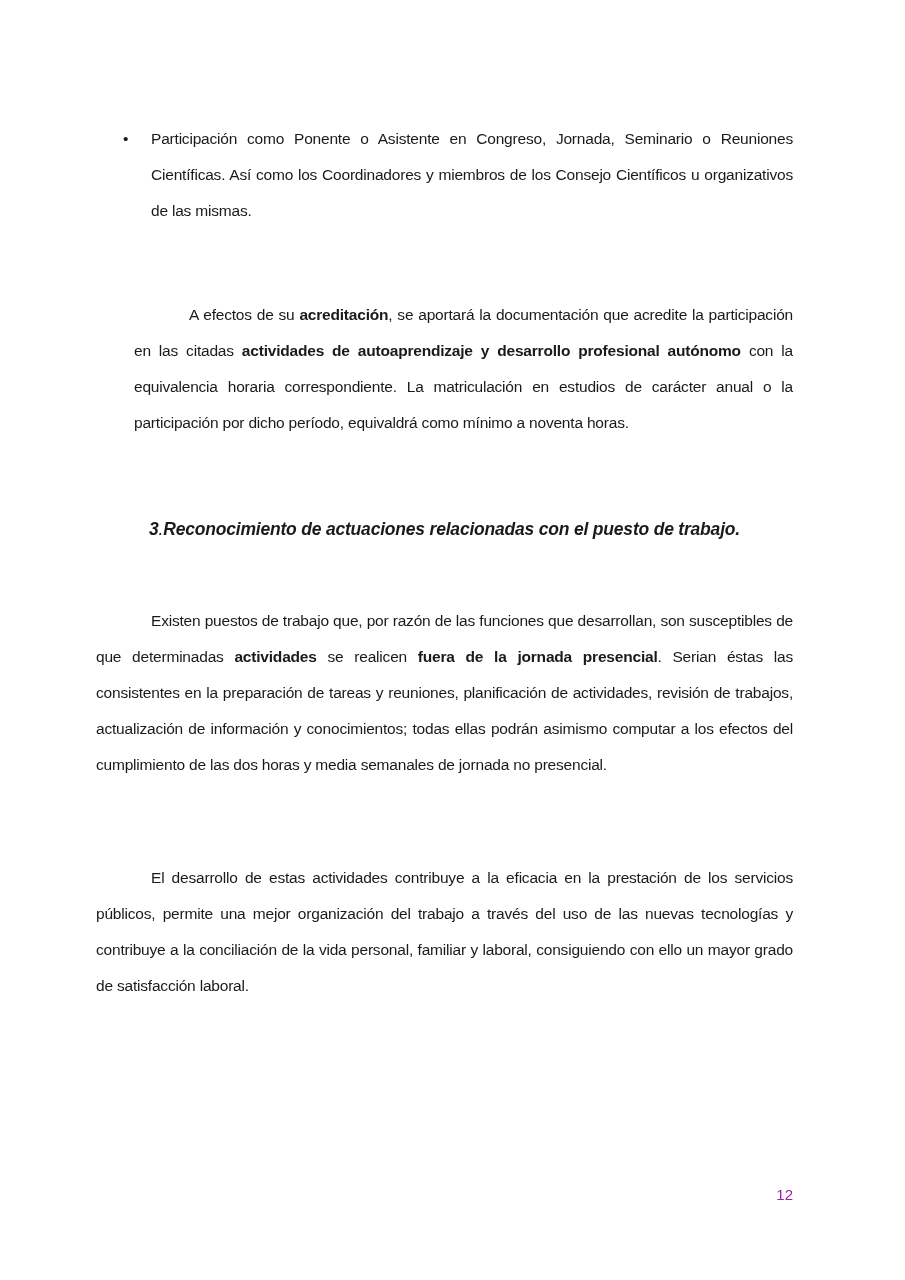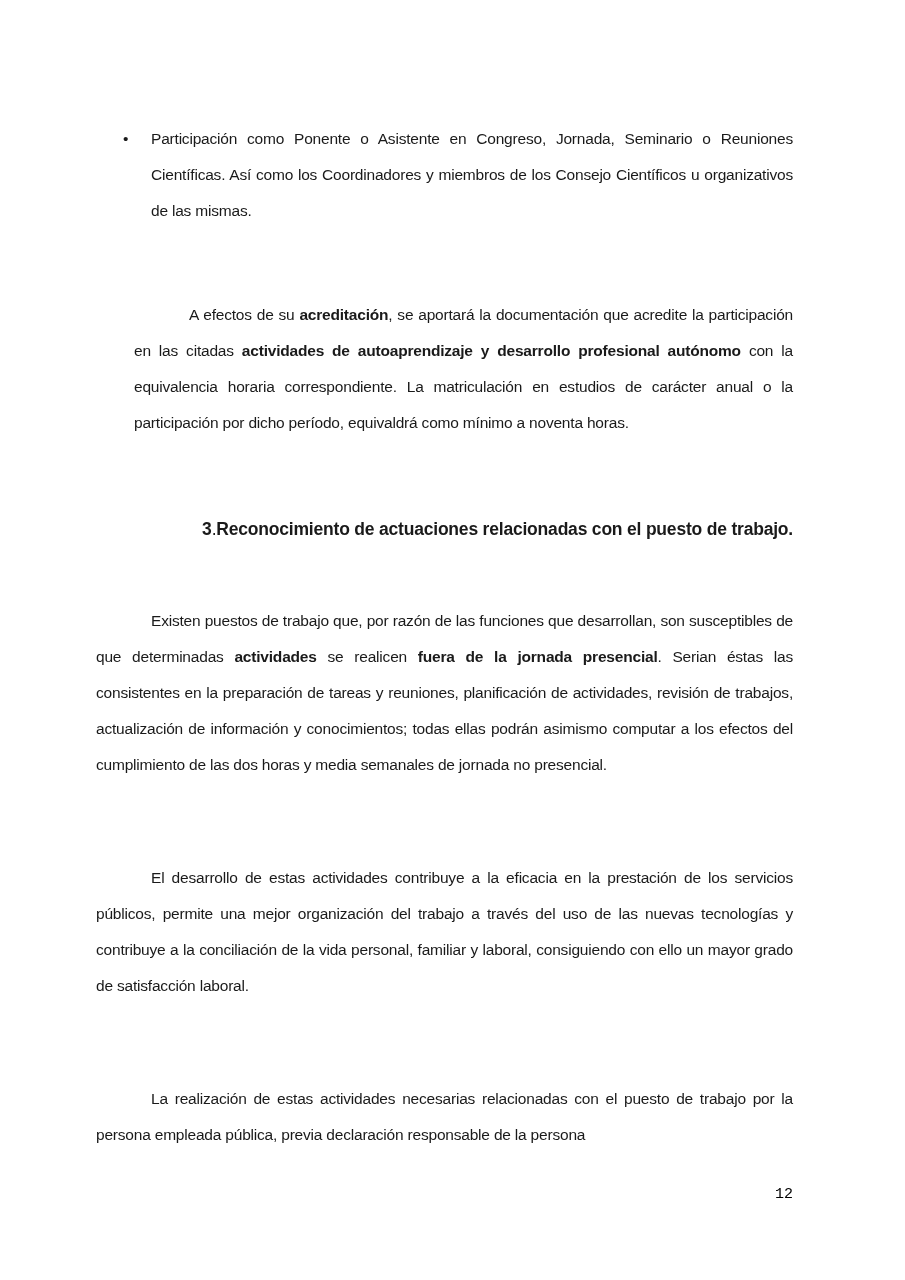--- a/index.html
+++ b/index.html
@@ -44,48 +44,48 @@
     margin-top: 77px;
   }
   .bullet + .para {
     margin-top: 68px;
     margin-left: 38px;
   }
   .heading {
     margin-top: 70px;
     font-size: 17.5px;
     font-weight: bold;
-    text-align: right;
+    text-align: center;
     text-indent: 0;
     letter-spacing: -0.2px;
+    font-style: italic;
   }
   .heading .sep {
     font-weight: normal;
   }
   .heading + .para {
     margin-top: 56px;
   }
   strong { font-weight: bold; }
   .page-number {
     position: absolute;
     left: 96px;
     top: 1186px;
     width: 697px;
     text-align: right;
-    font-family: Liberation Mono, monospace;
+    font-family: Liberation Sans, sans-serif;
     font-size: 15px;
-    color: #000000;
+    color: #a21caf;
   }
 </style>
 </head>
 <body>
 
 <div class="page">
   <div class="content" id="doc-content">
       <div class="block bullet"><span class="marker">•</span><span>Participación como Ponente o Asistente en Congreso, Jornada, Seminario o Reuniones Científicas. Así como los Coordinadores y miembros de los Consejo Científicos u organizativos de las mismas.</span></div>
       <p class="block para"><span>A efectos de su </span><strong>acreditación</strong><span>, se aportará la documentación que acredite la participación en las citadas </span><strong>actividades de autoaprendizaje y desarrollo profesional autónomo</strong><span> con la equivalencia horaria correspondiente. La matriculación en estudios de carácter anual o la participación por dicho período, equivaldrá como mínimo a noventa horas.</span></p>
       <h2 class="block heading"><strong>3</strong><span class="sep">.</span><strong>Reconocimiento de actuaciones relacionadas con el puesto de trabajo.</strong></h2>
       <p class="block para"><span>Existen puestos de trabajo que, por razón de las funciones que desarrollan, son susceptibles de que determinadas </span><strong>actividades</strong><span> se realicen </span><strong>fuera de la jornada presencial</strong><span>. Serian éstas las consistentes en la preparación de tareas y reuniones, planificación de actividades, revisión de trabajos, actualización de información y conocimientos; todas ellas podrán asimismo computar a los efectos del cumplimiento de las dos horas y media semanales de jornada no presencial.</span></p>
       <p class="block para"><span>El desarrollo de estas actividades contribuye a la eficacia en la prestación de los servicios públicos, permite una mejor organización del trabajo a través del uso de las nuevas tecnologías y contribuye a la conciliación de la vida personal, familiar y laboral, consiguiendo con ello un mayor grado de satisfacción laboral.</span></p>
-      <p class="block para"><span>La realización de estas actividades necesarias relacionadas con el puesto de trabajo por la persona empleada pública, previa declaración responsable de la persona</span></p>
     </div>
   <div class="page-number">12</div>
 </div>
 
 </body></html>

